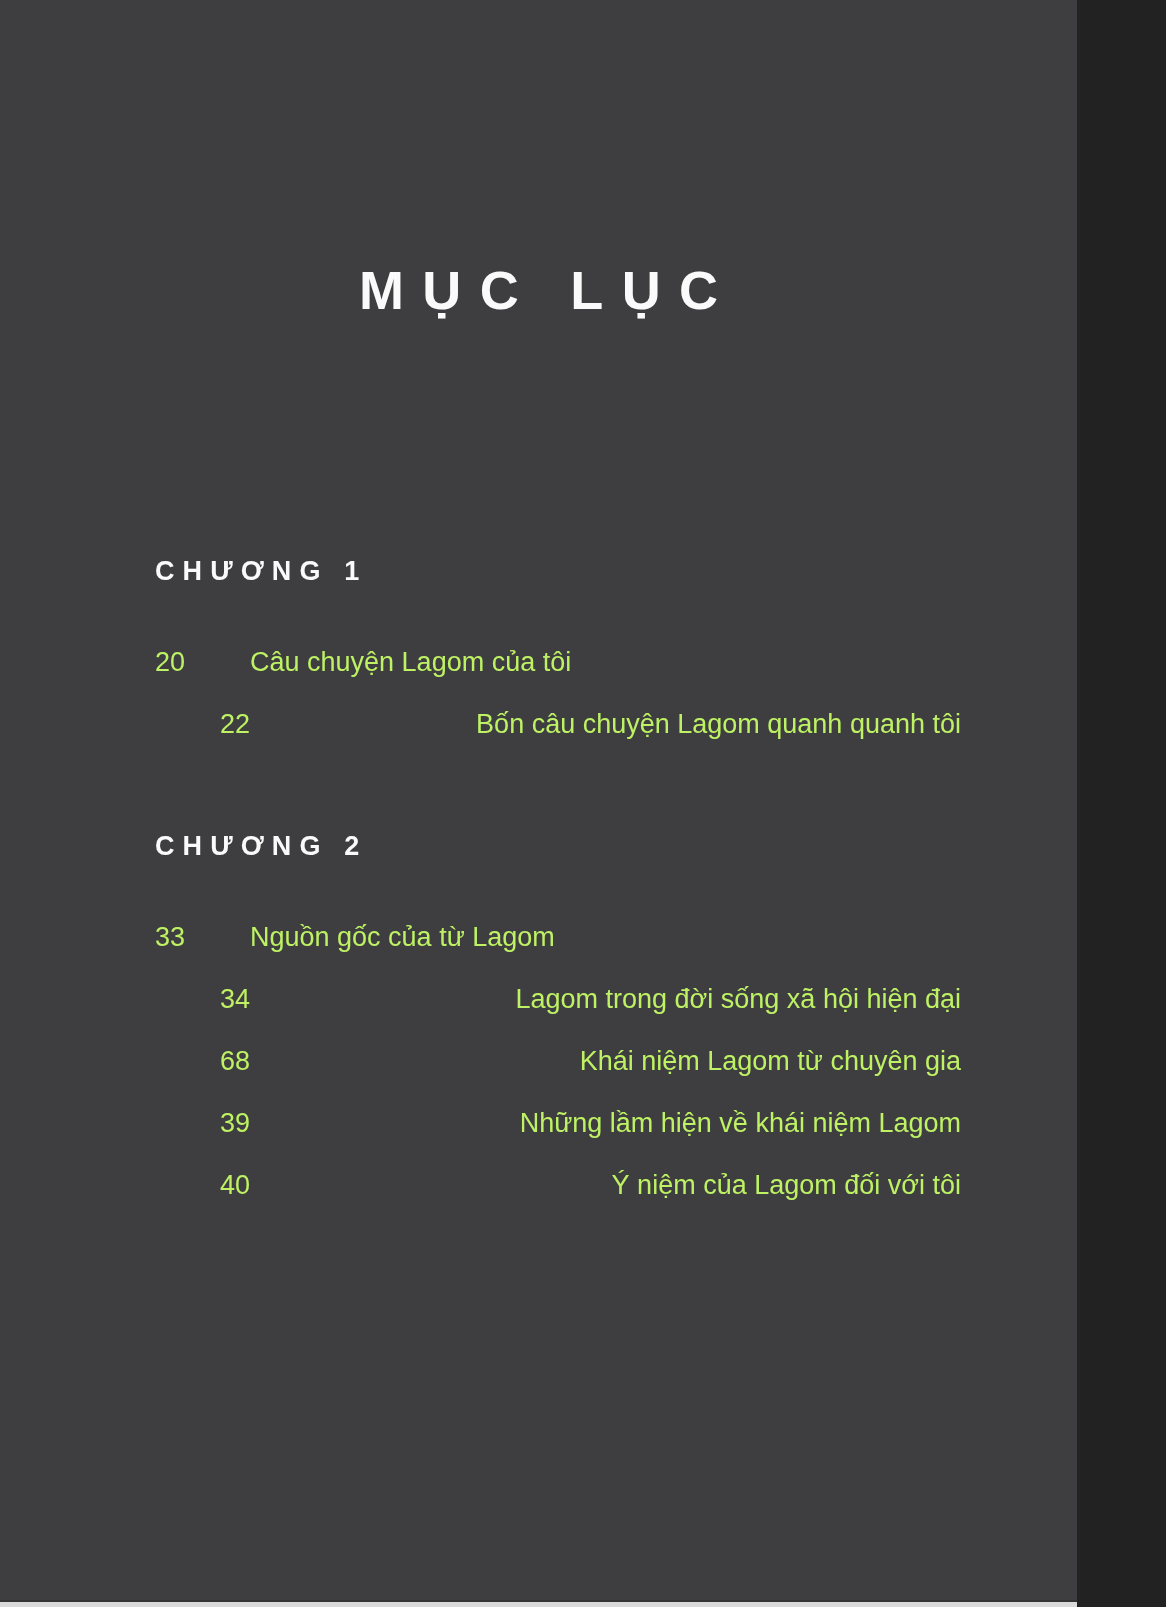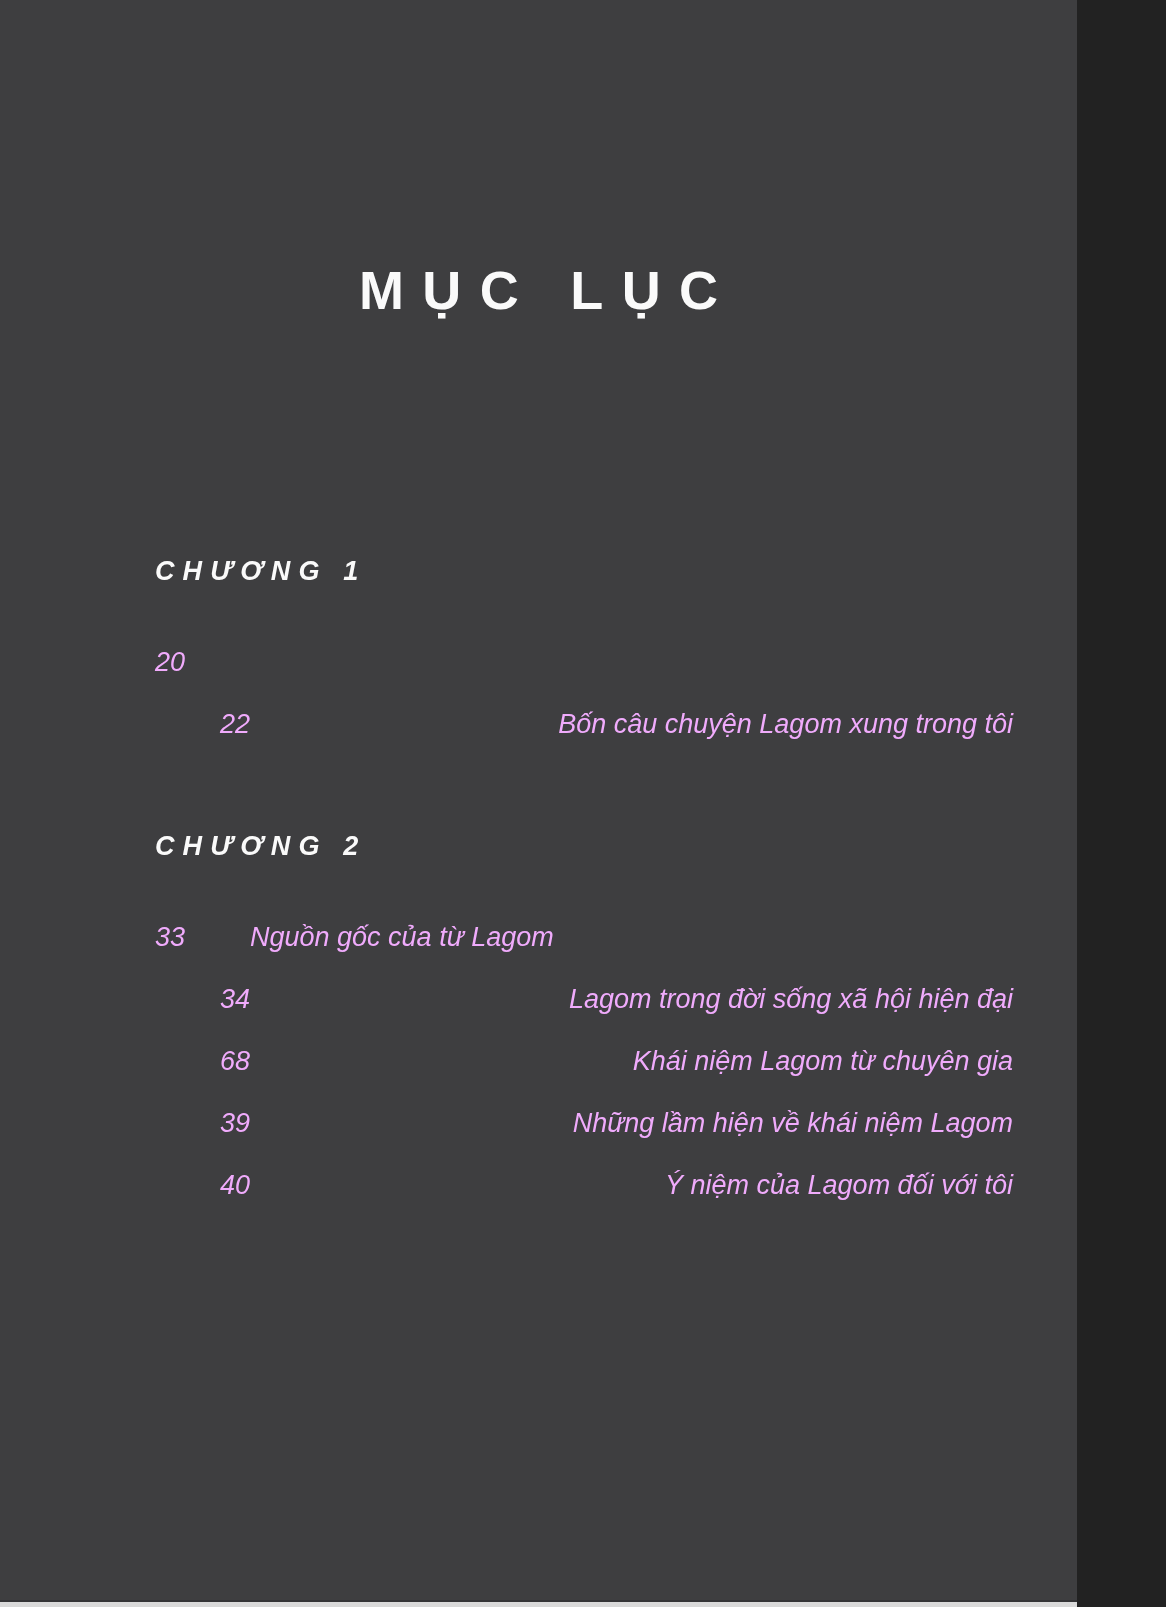--- a/index.html
+++ b/index.html
@@ -18,41 +18,40 @@
     color: #fafafa;
     font-size: 54px;
     font-weight: 700;
     letter-spacing: 0.34em;
     text-indent: 0.34em;
     line-height: 1;
     white-space: nowrap;
   }
   .content {
     padding-left: 155px;
-    padding-right: 64px;
+    padding-right: 116px;
     color: #ebebeb;
-    font-style: italic;
   }
   .chapter-heading {
     margin: 0;
     font-size: 27px;
     font-weight: 700;
     letter-spacing: 0.30em;
     color: #fafafa;
     line-height: 1;
     white-space: nowrap;
   }
   .chapter-1 .chapter-heading { margin-top: 241px; }
   .chapter-2 .chapter-heading { margin-top: 93px; }
   .toc-row {
     display: flex;
     font-size: 27px;
     font-weight: 400;
     line-height: 32px;
-    color: #f0abfc;
+    color: #bef264;
   }
   .chapter-heading + .toc-row { margin-top: 61px; }
   .toc-row + .toc-row { margin-top: 30px; text-align: right; }
   .num {
     flex: none;
     width: 95px;
   }
   .entry { flex: 1; white-space: nowrap; }
   .bottom-edge {
     position: absolute;
@@ -71,25 +70,26 @@
 
   <h1 class="toc-title">MỤC LỤC</h1>
 
   <div class="content">
 
     <section class="chapter-1">
       <h2 class="chapter-heading">CHƯƠNG 1</h2>
 
       <div class="toc-row">
         <span class="num">20</span>
+        <span class="entry">Câu chuyện Lagom của tôi</span>
       </div>
 
       <div class="toc-row">
         <span class="num">22</span>
-        <span class="entry">Bốn câu chuyện Lagom xung trong tôi</span>
+        <span class="entry">Bốn câu chuyện Lagom quanh quanh tôi</span>
       </div>
     </section>
 
     <section class="chapter-2">
       <h2 class="chapter-heading">CHƯƠNG 2</h2>
 
       <div class="toc-row">
         <span class="num">33</span>
         <span class="entry">Nguồn gốc của từ Lagom</span>
       </div>

